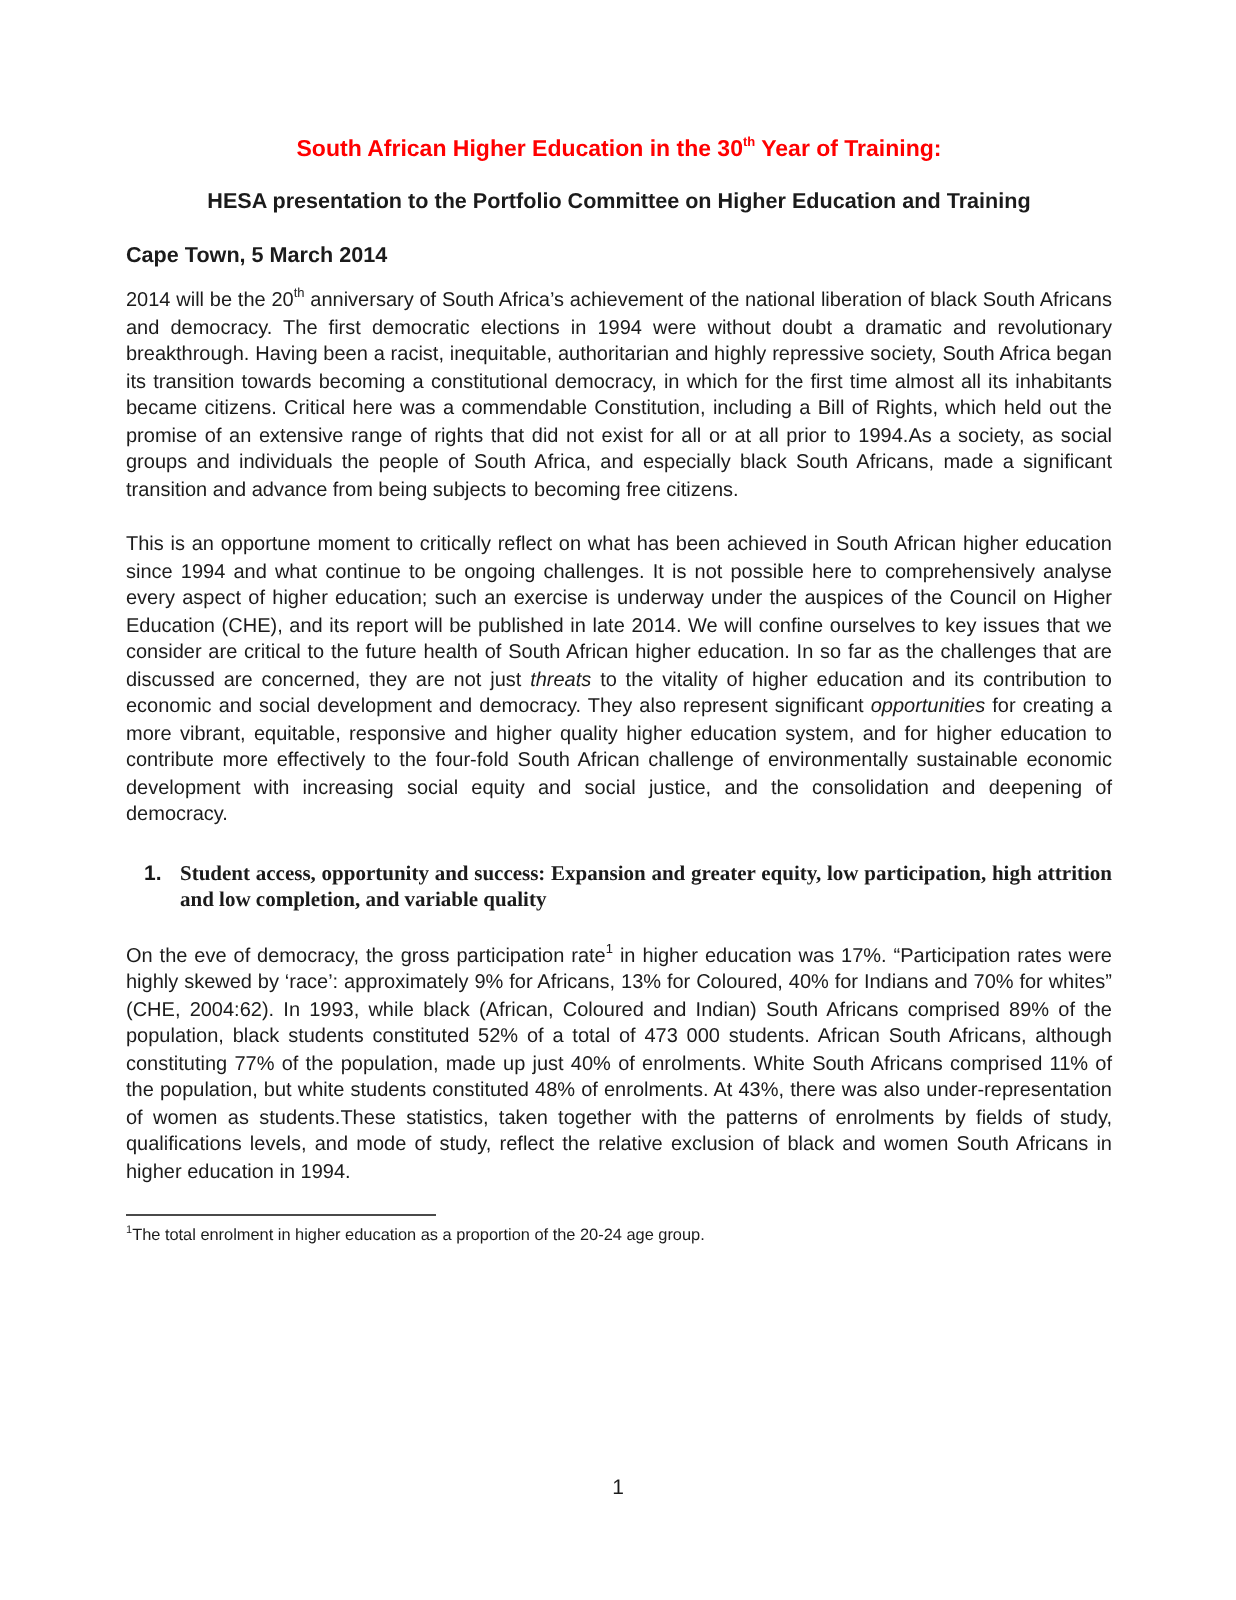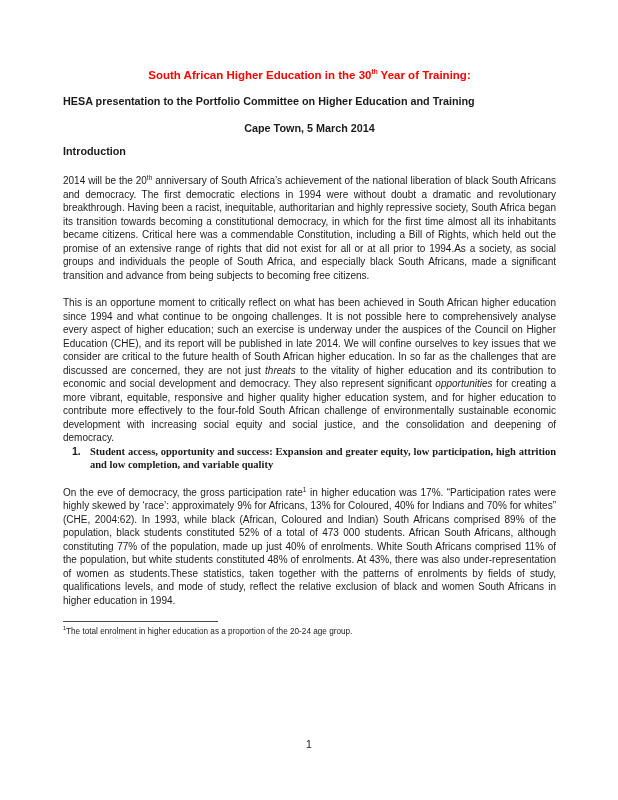--- a/index.html
+++ b/index.html
@@ -30,43 +30,43 @@
     font-weight: bold;
     text-align: center;
     color: var(--accent);
   }
   .doc-title .title-line { display: block; }
   .subtitle {
     margin: 0 0 13px 0;
     font-size: 10.8px;
     line-height: 14px;
     font-weight: bold;
+    text-align: center;
   }
   .dateline {
     margin: 0 0 9px 0;
     font-size: 10.8px;
     line-height: 14px;
     font-weight: bold;
-    text-align: center;
   }
   .section-heading {
     margin: 0 0 16px 0;
     font-size: 10.8px;
     line-height: 14px;
     font-weight: bold;
     text-align: left;
   }
   .body-para {
     margin: 0 0 14px 0;
     font-size: 10px;
     line-height: 13.5px;
     text-align: justify;
   }
   .body-para.tight { margin-bottom: 12px; }
-  .body-para.before-heading { margin-bottom: 0; }
+  .body-para.before-heading { margin-bottom: 16px; }
   sup {
     font-size: 6.5px;
     line-height: 0;
     vertical-align: super;
   }
   .numbered-heading {
     display: flex;
     margin: 0 0 14px 0;
     font-size: 10.5px;
     line-height: 13.5px;
@@ -108,21 +108,20 @@
 <div class="page">
 
   <h1 class="doc-title">
     <span class="title-line"><span>South African Higher Education in the 30</span><sup>th</sup><span> Year of Training:</span></span>
   </h1>
 
   <p class="subtitle">HESA presentation to the Portfolio Committee on Higher Education and Training</p>
 
   <p class="dateline">Cape Town, 5 March 2014</p>
 
-  <h2 class="section-heading">Introduction</h2>
 
   <p class="body-para"><span>2014 will be the 20</span><sup>th</sup><span> anniversary of South Africa’s achievement of the national liberation of black South Africans and democracy. The first democratic elections in 1994 were without doubt a dramatic and revolutionary breakthrough. Having been a racist, inequitable, authoritarian and highly repressive society, South Africa began its transition towards becoming a constitutional democracy, in which for the first time almost all its inhabitants became citizens. Critical here was a commendable Constitution, including a Bill of Rights, which held out the promise of an extensive range of rights that did not exist for all or at all prior to 1994.As a society, as social groups and individuals the people of South Africa, and especially black South Africans, made a significant transition and advance from being subjects to becoming free citizens.</span></p>
 
   <p class="body-para before-heading"><span>This is an opportune moment to critically reflect on what has been achieved in South African higher education since 1994 and what continue to be ongoing challenges. It is not possible here to comprehensively analyse every aspect of higher education; such an exercise is underway under the auspices of the Council on Higher Education (CHE), and its report will be published in late 2014. We will confine ourselves to key issues that we consider are critical to the future health of South African higher education. In so far as the challenges that are discussed are concerned, they are not just </span><em>threats</em><span> to the vitality of higher education and its contribution to economic and social development and democracy. They also represent significant </span><em>opportunities</em><span> for creating a more vibrant, equitable, responsive and higher quality higher education system, and for higher education to contribute more effectively to the four-fold South African challenge of environmentally sustainable economic development with increasing social equity and social justice, and the consolidation and deepening of democracy.</span></p>
 
   <h2 class="numbered-heading">
     <span class="num">1.</span>
     <span class="heading-text">Student access, opportunity and success: Expansion and greater equity, low participation, high attrition and low completion, and variable quality</span>
   </h2>
 

